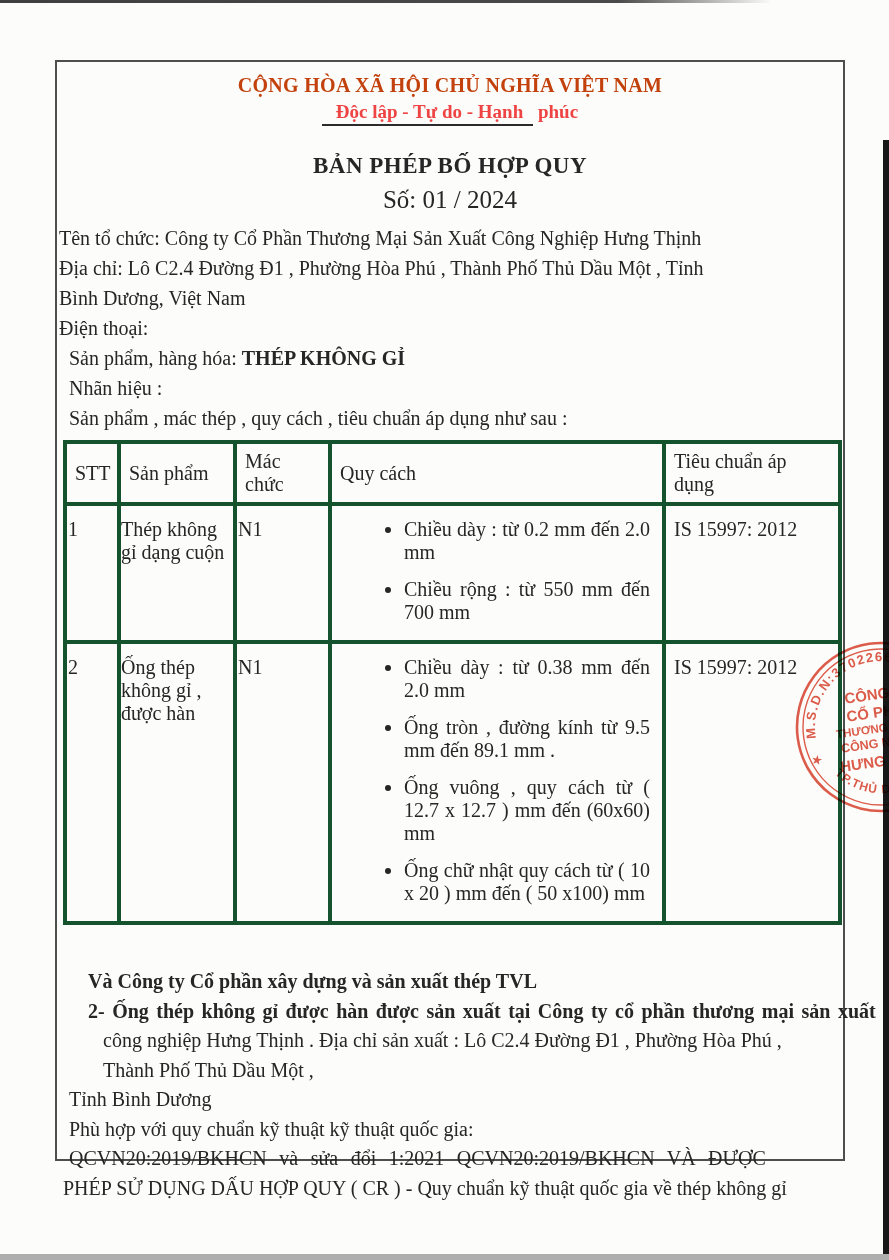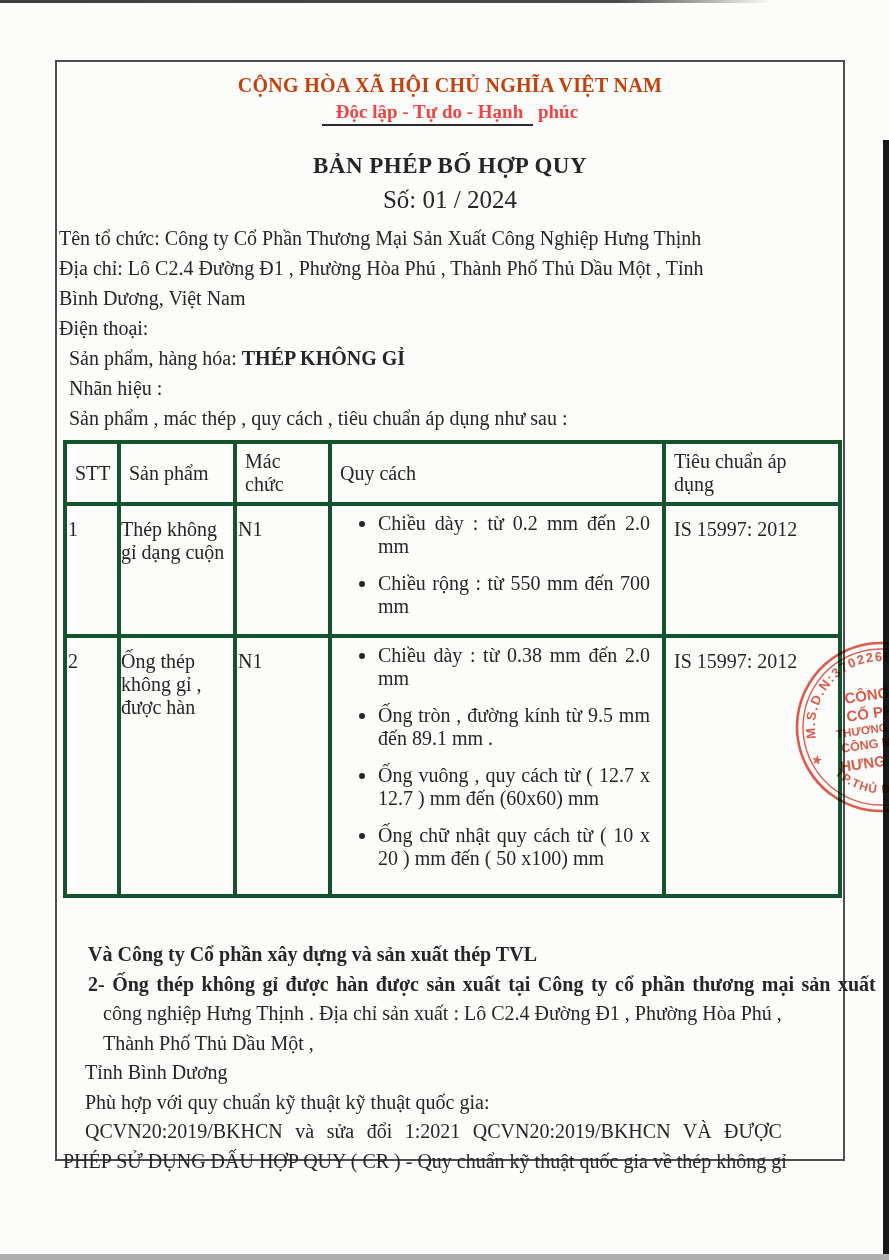--- a/index.html
+++ b/index.html
@@ -37,27 +37,27 @@
   table.spec col.c3{width:95px;} table.spec col.c4{width:334px;}
   table.spec col.c5{width:176px;}
   table.spec th,table.spec td{border:4px solid #14532d;vertical-align:top;font-weight:normal;text-align:left;}
   table.spec th{height:40px;padding:6px 8px;vertical-align:middle;}
   th.th-c1{text-align:center;padding:6px 2px;}
   td.c-stt{text-align:center;padding-top:12px;}
   td.c-sp{padding:12px 8px 6px 0;text-align:justify;}
   td.c-mt{text-align:center;padding-top:12px;}
   td.c-qc{padding:2px 6px 2px 0;}
   td.c-tc{padding:12px 6px 6px 8px;}
-  td.c-qc ul{margin:4px 0;padding-left:46px;}
+  td.c-qc ul{margin:10px 0;padding-left:72px;}
   td.c-qc li{margin:0 0 14px 0;text-align:justify;padding-right:6px;}
   tr.r1 td{height:91px;} tr.r2 td{height:238px;}
 
   .notes{margin-top:42px;font-size:20px;line-height:29.5px;}
   .notes .nl{white-space:nowrap;}
-  .pl46{padding-left:46px;} .pl31{padding-left:31px;font-weight:bold;} .pl28{padding-left:28px;} .pl6{padding-left:6px;}
+  .pl46{padding-left:46px;} .pl31{padding-left:31px;font-weight:bold;} .pl28{padding-left:12px;} .pl6{padding-left:6px;}
   .stretch1{word-spacing:2.5px;}
   .stretch2{word-spacing:7.5px;}
 
   
   .stamp{position:absolute;left:771px;top:617px;width:220px;height:220px;
     mix-blend-mode:multiply;opacity:.92;}
   .stamp svg{display:block;}
 </style>
 </head>
 <body>

